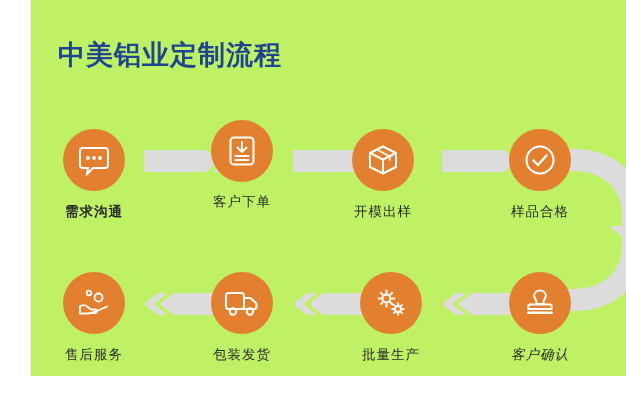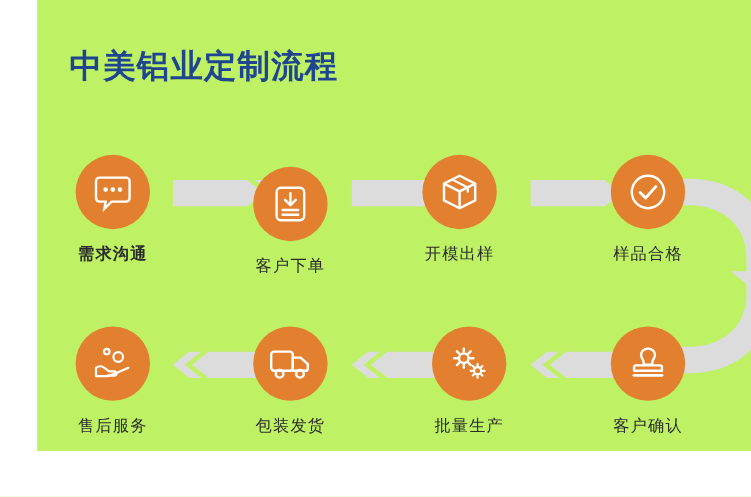--- a/index.html
+++ b/index.html
@@ -135,21 +135,21 @@
       <svg width="34" height="34" viewBox="0 0 34 34">
         <path d="M6 5 H28 A3 3 0 0 1 31 8 V22 A3 3 0 0 1 28 25 H16 L10 31 L11 25 H6 A3 3 0 0 1 3 22 V8 A3 3 0 0 1 6 5 Z" fill="none" stroke="#ffffff" stroke-width="2"></path>
         <circle cx="11" cy="15" r="1.9" fill="#ffffff"></circle>
         <circle cx="17" cy="15" r="1.9" fill="#ffffff"></circle>
         <circle cx="23" cy="15" r="1.9" fill="#ffffff"></circle>
       </svg>
     </div>
     <div class="step-label">需求沟通</div>
   </div>
 
-  <div class="step" style="left:163px; top:139px;">
+  <div class="step" style="left:163px; top:120px;font-family:Liberation Mono, monospace;">
     <div class="step-circle">
       <svg width="34" height="34" viewBox="0 0 34 34">
         <rect x="5.5" y="3.5" width="23" height="27" rx="3.5" fill="none" stroke="#ffffff" stroke-width="2"></rect>
         <path d="M17 8 V17" stroke="#ffffff" stroke-width="2" stroke-linecap="round"></path>
         <path d="M12.5 13.5 L17 18 L21.5 13.5" fill="none" stroke="#ffffff" stroke-width="2" stroke-linecap="round" stroke-linejoin="round"></path>
         <path d="M10.5 22 H23.5" stroke="#ffffff" stroke-width="2" stroke-linecap="round"></path>
         <path d="M10.5 26 H23.5" stroke="#ffffff" stroke-width="2" stroke-linecap="round"></path>
       </svg>
     </div>
     <div class="step-label">客户下单</div>
@@ -217,21 +217,21 @@
       <svg width="36" height="30" viewBox="0 0 36 30">
         <rect x="2" y="5" width="18" height="16" rx="2.5" fill="none" stroke="#ffffff" stroke-width="2"></rect>
         <path d="M20 10 H26.5 L32.5 15.5 V19 A2 2 0 0 1 30.5 21 H20 Z" fill="none" stroke="#ffffff" stroke-width="2" stroke-linejoin="round"></path>
         <circle cx="9" cy="23.5" r="3.2" fill="none" stroke="#ffffff" stroke-width="2"></circle>
         <circle cx="26" cy="23.5" r="3.2" fill="none" stroke="#ffffff" stroke-width="2"></circle>
       </svg>
     </div>
     <div class="step-label">包装发货</div>
   </div>
 
-  <div class="step" style="left:461px; top:272px;">
+  <div class="step" style="left:461px; top:272px;font-style:italic;">
     <div class="step-circle">
       <svg width="32" height="32" viewBox="0 0 32 32">
         <path d="M16 3.5 C12.3 3.5 10.2 6.1 10.2 8.8 C10.2 11.5 12.4 12.6 12.4 15
                  L12.4 17 L19.6 17 L19.6 15 C19.6 12.6 21.8 11.5 21.8 8.8
                  C21.8 6.1 19.7 3.5 16 3.5 Z" fill="none" stroke="#ffffff" stroke-width="2" stroke-linejoin="round"></path>
         <path d="M6 17.5 H26 A1.6 1.6 0 0 1 27.6 19.1 V22 H4.4 V19.1 A1.6 1.6 0 0 1 6 17.5 Z" fill="none" stroke="#ffffff" stroke-width="2" stroke-linejoin="round"></path>
         <path d="M4.4 25.8 H27.6" stroke="#ffffff" stroke-width="2.4" stroke-linecap="round"></path>
       </svg>
     </div>
     <div class="step-label">客户确认</div>

